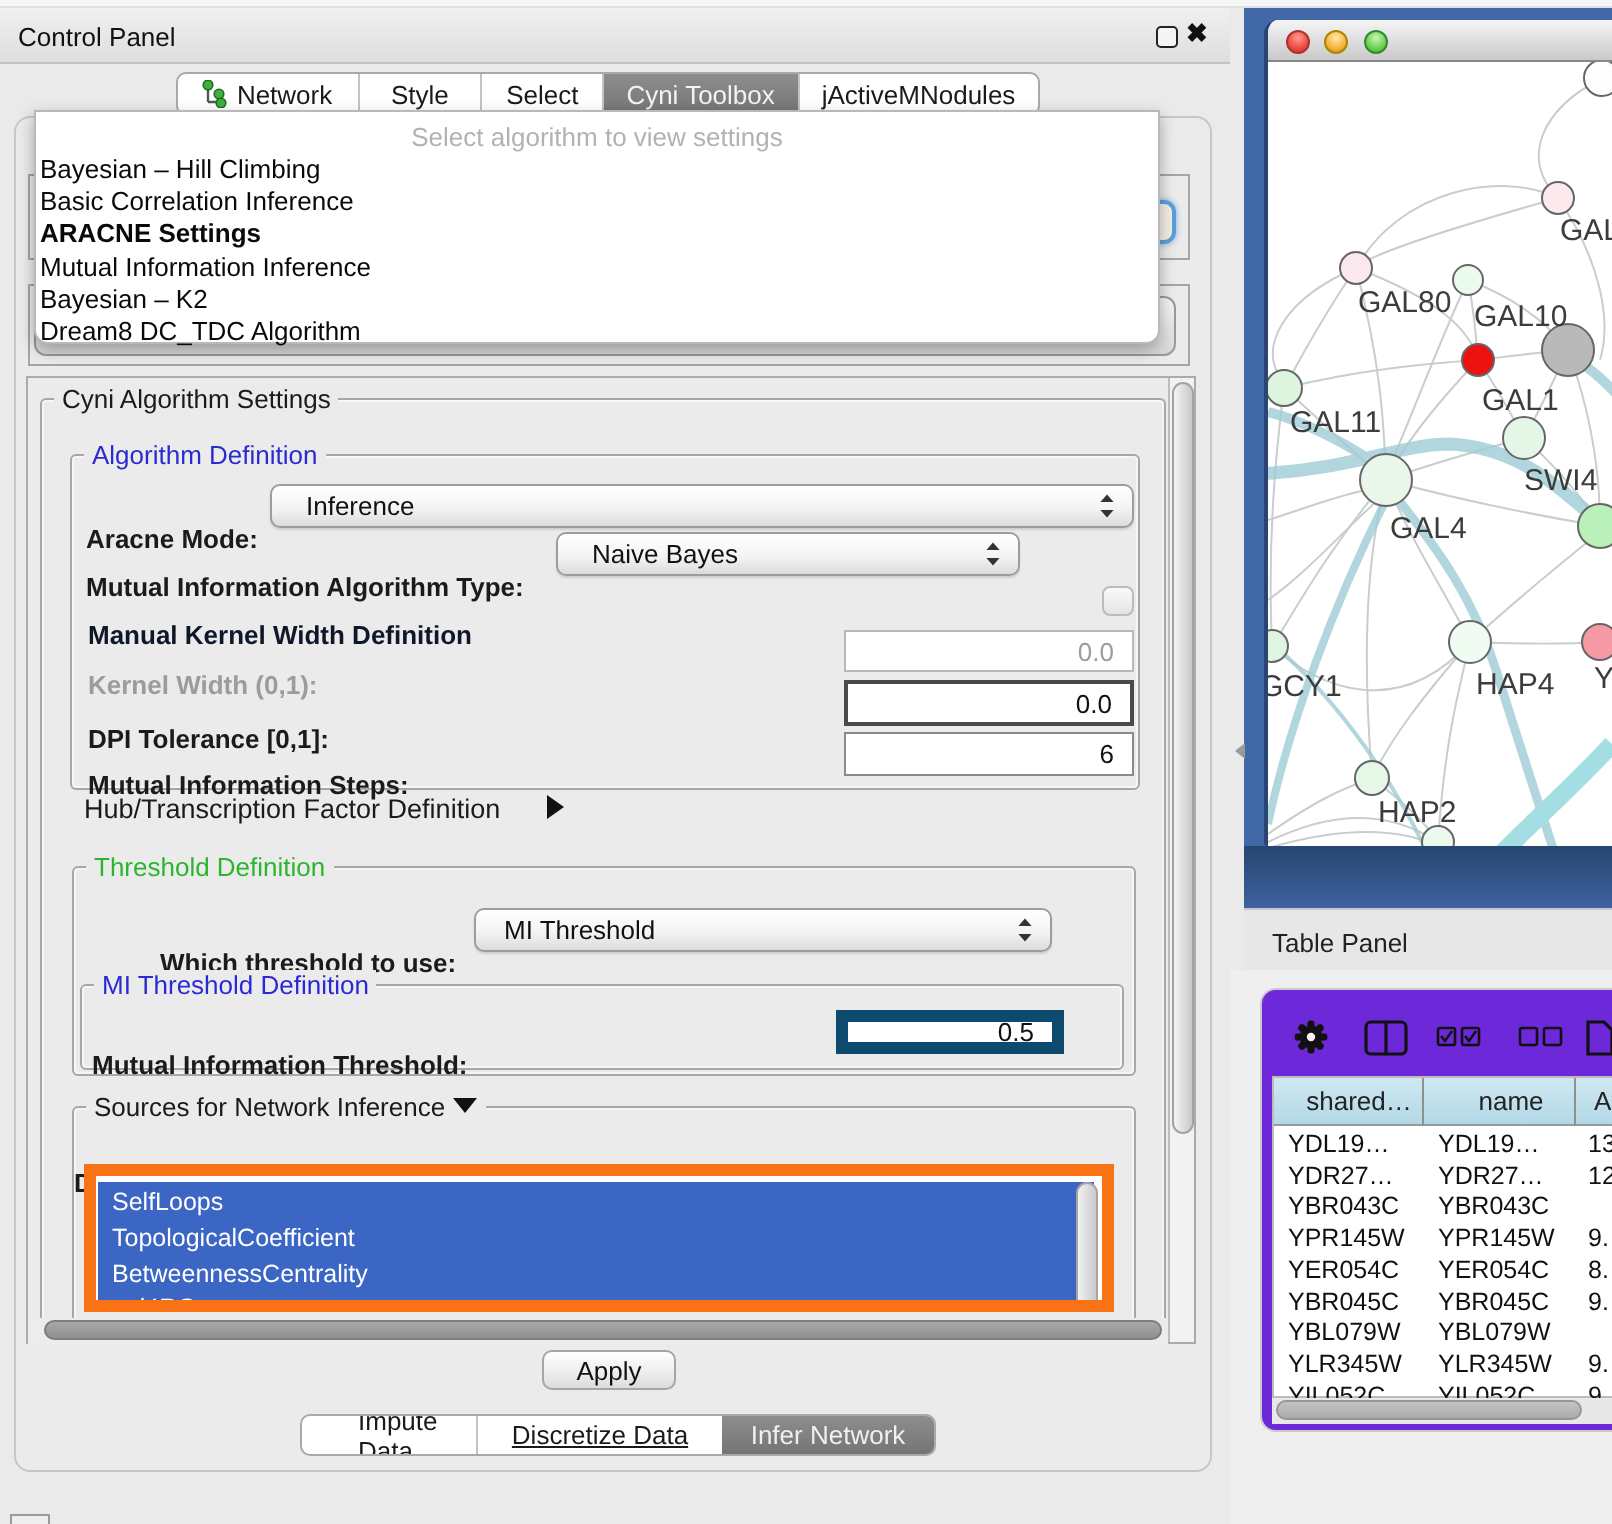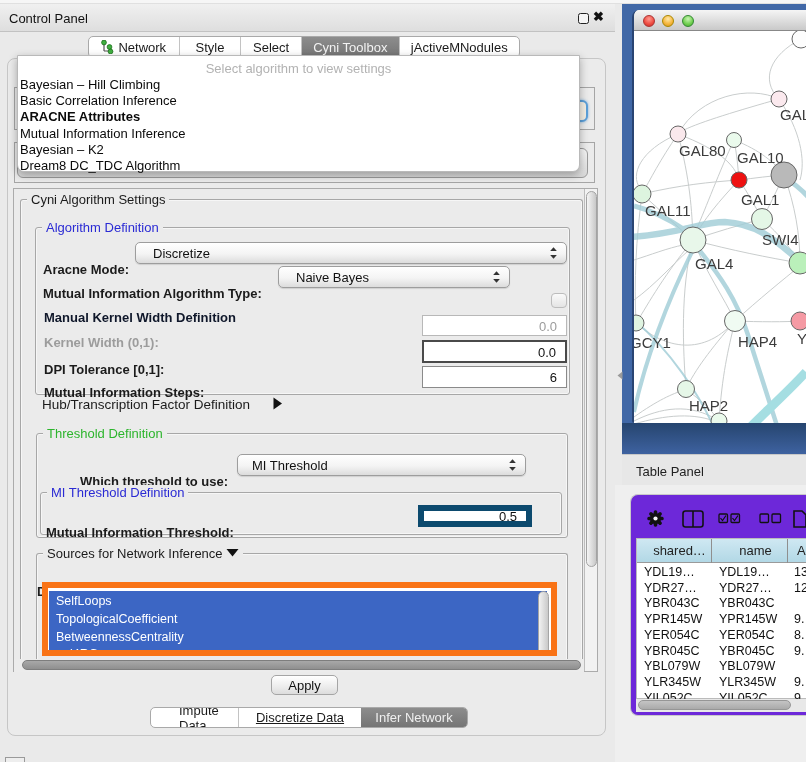--- a/index.html
+++ b/index.html
@@ -57,21 +57,21 @@
 
 <div class="grp" style="left:20px;top:199px;width:563px;height:470px;border-bottom:none;">
   <div class="grp-title" style="color:#1b1b1b;">Cyni Algorithm Settings</div>
 </div>
 
 <div class="grp" style="left:35px;top:227px;width:535px;height:168px;">
   <div class="grp-title" style="color:#2a2ad4;">Algorithm Definition</div>
 </div>
 <div class="lbl abs" style="left:43px;top:247px;">Aracne Mode:</div>
 <div class="combo" style="left:135px;top:242px;width:432px;height:22px;">
-  <span class="ct">Discretize</span>
+  <span class="ct">Inference</span>
   <svg class="spin" viewBox="0 0 9 14">
       <path d="M1.2 5 4.5 1.2 7.8 5z" fill="#333"></path>
       <path d="M1.2 9 4.5 12.8 7.8 9z" fill="#333"></path>
     </svg>
 </div>
 <div class="lbl abs" style="left:43px;top:271px;">Mutual Information Algorithm Type:</div>
 <div class="combo" style="left:278px;top:266px;width:232px;height:22px;">
   <span class="ct">Naive Bayes</span>
   <svg class="spin" viewBox="0 0 9 14">
       <path d="M1.2 5 4.5 1.2 7.8 5z" fill="#333"></path>
@@ -140,21 +140,21 @@
 <div class="abs" style="left:150px;top:707px;width:318px;height:21px;background:#fff;border:1px solid #a9a9a9;border-radius:5px;overflow:hidden;display:flex;">
   <div style="width:88px;border-right:1px solid #c3c3c3;display:flex;align-items:center;justify-content:center;font-size:13px;color:#1a1a1a;padding-left:28px;">Impute Data</div>
   <div style="width:122px;display:flex;align-items:center;justify-content:center;font-size:13px;color:#1a1a1a;text-decoration:underline;">Discretize Data</div>
   <div style="width:106px;display:flex;align-items:center;justify-content:center;font-size:13px;color:#f0f0f0;background:linear-gradient(#8d8d8d,#757575);">Infer Network</div>
 </div>
 
 <div class="abs" style="left:5px;top:757px;width:20px;height:14px;border:1.5px solid #9a9a9a;background:#eee;"></div>
 
 <div class="abs" style="left:17px;top:55px;width:563px;height:117px;background:#fff;border:1px solid #b9b9b9;border-radius:0 0 7px 7px;box-shadow:0 3px 8px rgba(0,0,0,0.3);z-index:40;">
   <div style="position:absolute;top:5px;left:0;width:100%;text-align:center;color:#b2b2b2;font-size:13px;">Select algorithm to view settings</div>
-  <div style="position:absolute;top:21px;left:2px;font-size:13px;color:#0a0a0a;line-height:16.2px;">Bayesian – Hill Climbing<br>Basic Correlation Inference<br><b>ARACNE Attributes</b><br>Mutual Information Inference<br>Bayesian – K2<br>Dream8 DC_TDC Algorithm</div>
+  <div style="position:absolute;top:21px;left:2px;font-size:13px;color:#0a0a0a;line-height:16.2px;">Bayesian – Hill Climbing<br>Basic Correlation Inference<br><b>ARACNE Settings</b><br>Mutual Information Inference<br>Bayesian – K2<br>Dream8 DC_TDC Algorithm</div>
 </div>
 
 <div class="abs" style="left:622px;top:4px;width:184px;height:419px;background:#4168a7;"></div>
 <div class="abs" style="left:622px;top:423px;width:184px;height:31px;background:linear-gradient(#26456f,#3e62a0);"></div>
 <div class="abs" style="left:622px;top:454px;width:184px;height:31px;background:#e7e7e7;border-top:1px solid #c8c8c8;"></div>
 <div class="abs" style="left:636px;top:464px;font-size:13px;color:#222;">Table Panel</div>
 <div class="abs" style="left:615px;top:485px;width:191px;height:277px;background:#efefef;"></div>
 <div class="abs" style="left:615px;top:5px;width:7px;height:480px;background:#eaeaea;"></div>
 
 <div class="abs" style="left:631.5px;top:10px;width:182.5px;height:413px;border-radius:7px 7px 2px 2px;overflow:hidden;background:#fff;border-left:2.5px solid #2a4573;">

